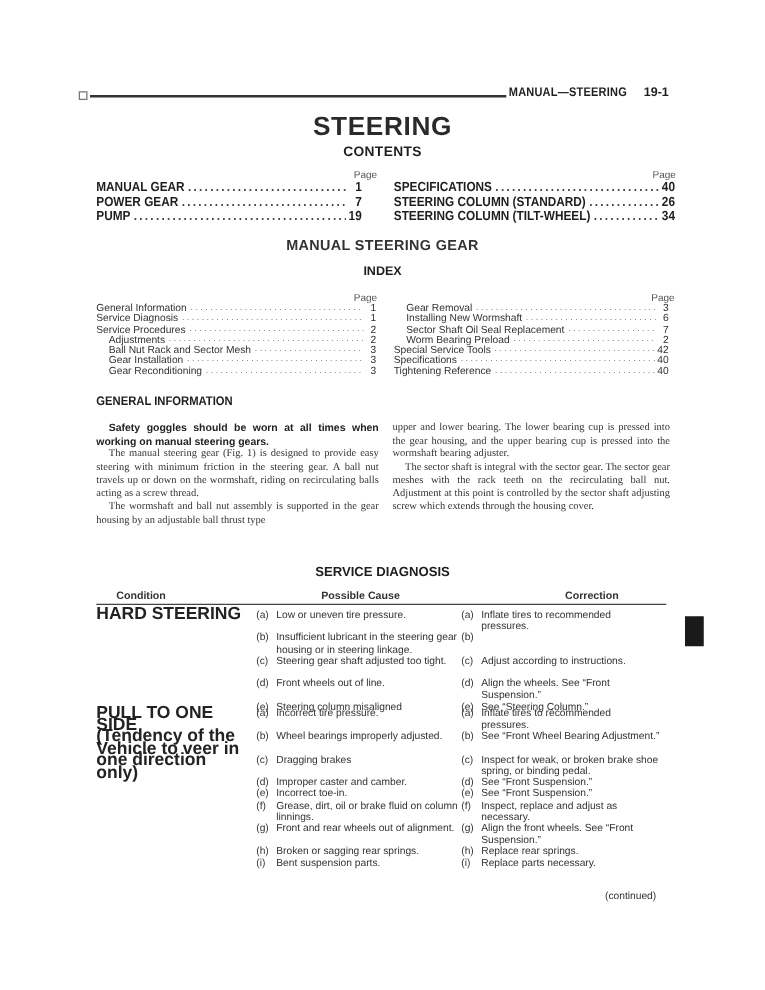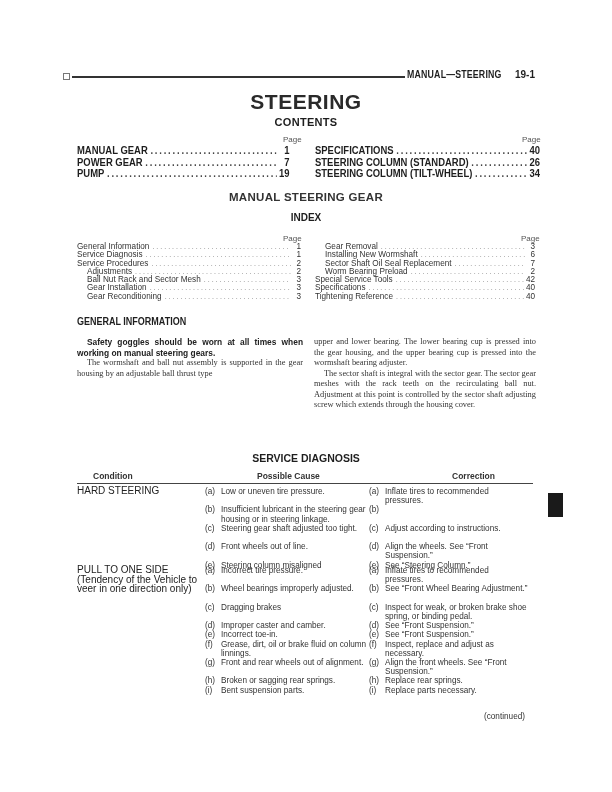--- a/index.html
+++ b/index.html
@@ -37,21 +37,21 @@
 
   .body-col { font-family:"Liberation Serif", serif; font-size:8.4px; line-height:10.5px; color:#333; text-align:justify; }
   .body-col p { margin:0; text-indent:10px; }
   .body-col p.noind { text-indent:0; }
   .warn { font-family:"Liberation Sans", sans-serif; font-weight:bold; color:#222; text-indent:10px; }
 
   
   .th { font-size:8.5px; font-weight:bold; color:#333; }
   .th-line { left:77px; top:483px; width:456px; height:1px; background:#444; }
   .cell { font-size:8.2px; line-height:9.2px; color:#333; }
-  .cond { font-size:10px; line-height:9.6px; font-weight:normal; color:#222; }
+  .cond { font-size:14px; line-height:9.6px; font-weight:bold; color:#222; }
   .item { display:flex; }
   .item .k { flex:0 0 16px; }
   .item .t { flex:1 1 auto; }
 
   .tab-black { left:548px; top:493px; width:15px; height:24px; background:#1a1a1a; }
   .continued { left:484px; top:712px; font-size:8.2px; color:#333; }
 </style>
 </head>
 <body>
 
@@ -181,20 +181,21 @@
       <span class="lbl">Tightening Reference</span>
       <span class="dots">........................................................................................</span>
       <span class="pg">40</span>
     </div>
 </div>
 
 <div class="abs gen-h">GENERAL INFORMATION</div>
 
 <div class="abs body-col" style="left:77px;top:337px;width:226px;">
   <p class="warn">Safety goggles should be worn at all times when working on manual steering gears.</p>
+  <p>The manual steering gear (Fig. 1) is designed to provide easy steering with minimum friction in the steering gear. A ball nut travels up or down on the wormshaft, riding on recirculating balls acting as a screw thread.</p>
   <p>The wormshaft and ball nut assembly is supported in the gear housing by an adjustable ball thrust type</p>
 </div>
 
 <div class="abs body-col" style="left:314px;top:337px;width:222px;">
   <p class="noind">upper and lower bearing. The lower bearing cup is pressed into the gear housing, and the upper bearing cup is pressed into the wormshaft bearing adjuster.</p>
   <p>The sector shaft is integral with the sector gear. The sector gear meshes with the rack teeth on the recirculating ball nut. Adjustment at this point is controlled by the sector shaft adjusting screw which extends through the housing cover.</p>
 </div>
 
 <div class="abs section-h" style="top:452px;font-size:10.5px;">SERVICE DIAGNOSIS</div>
 

